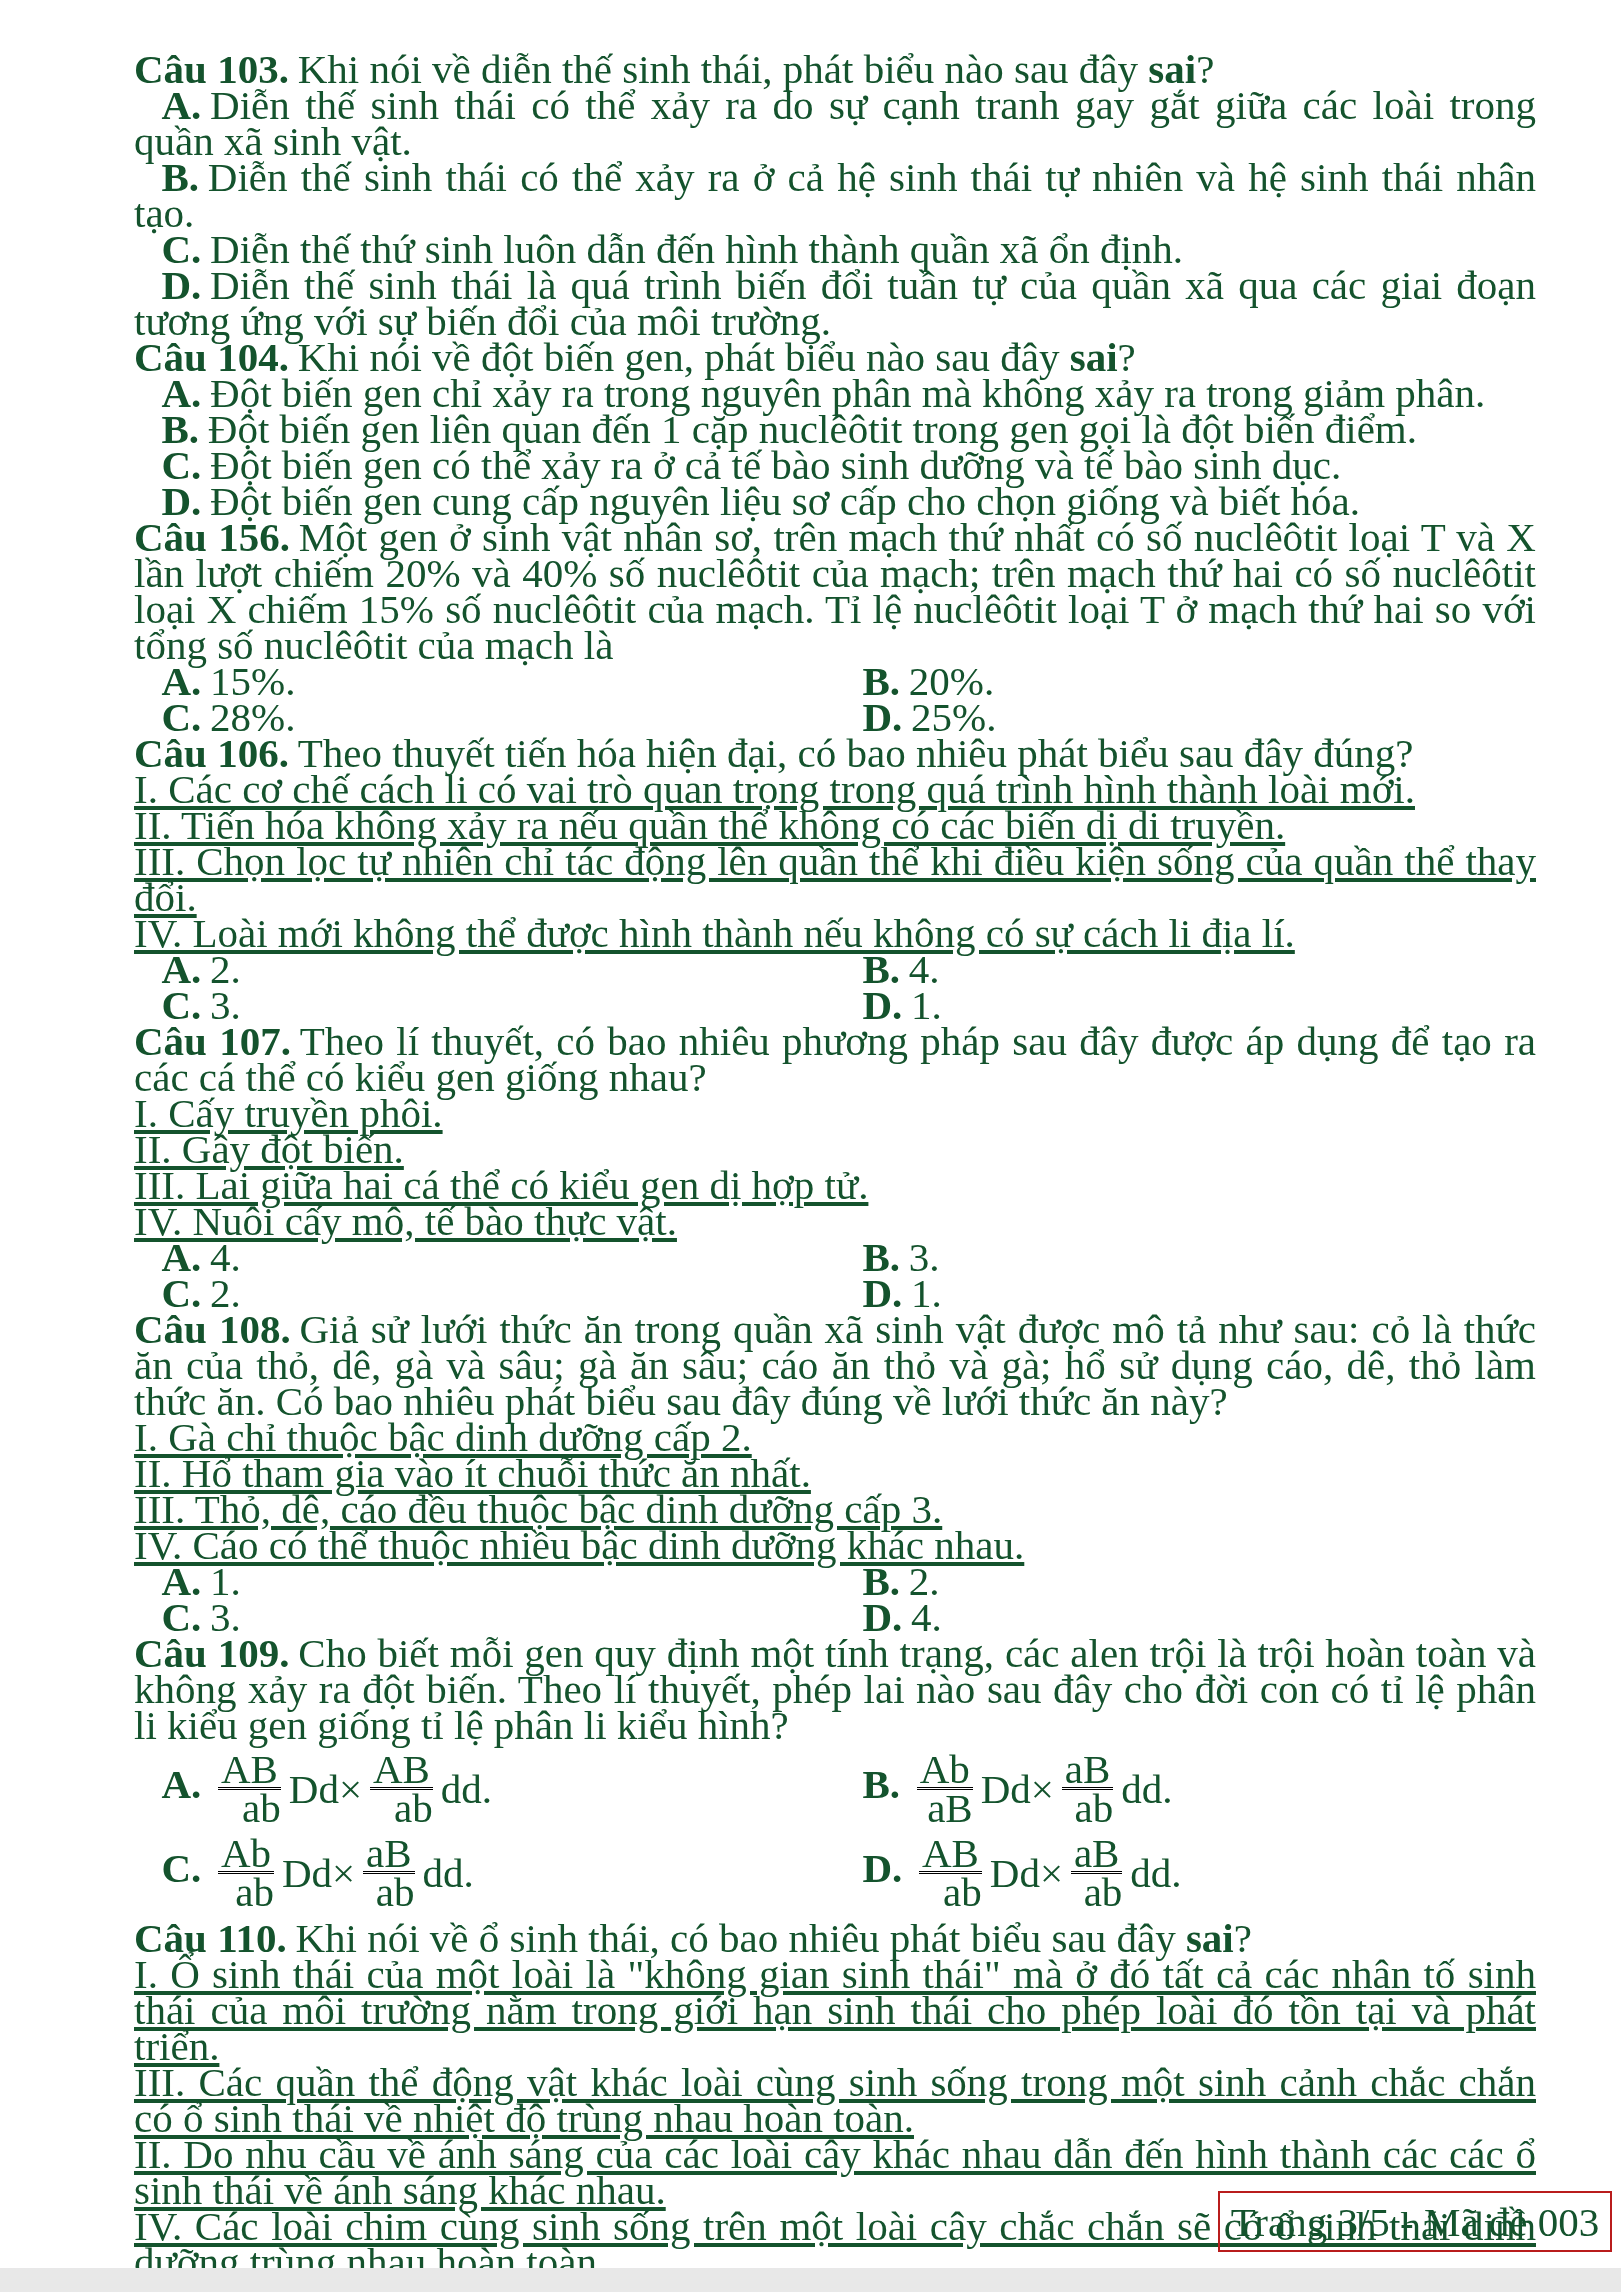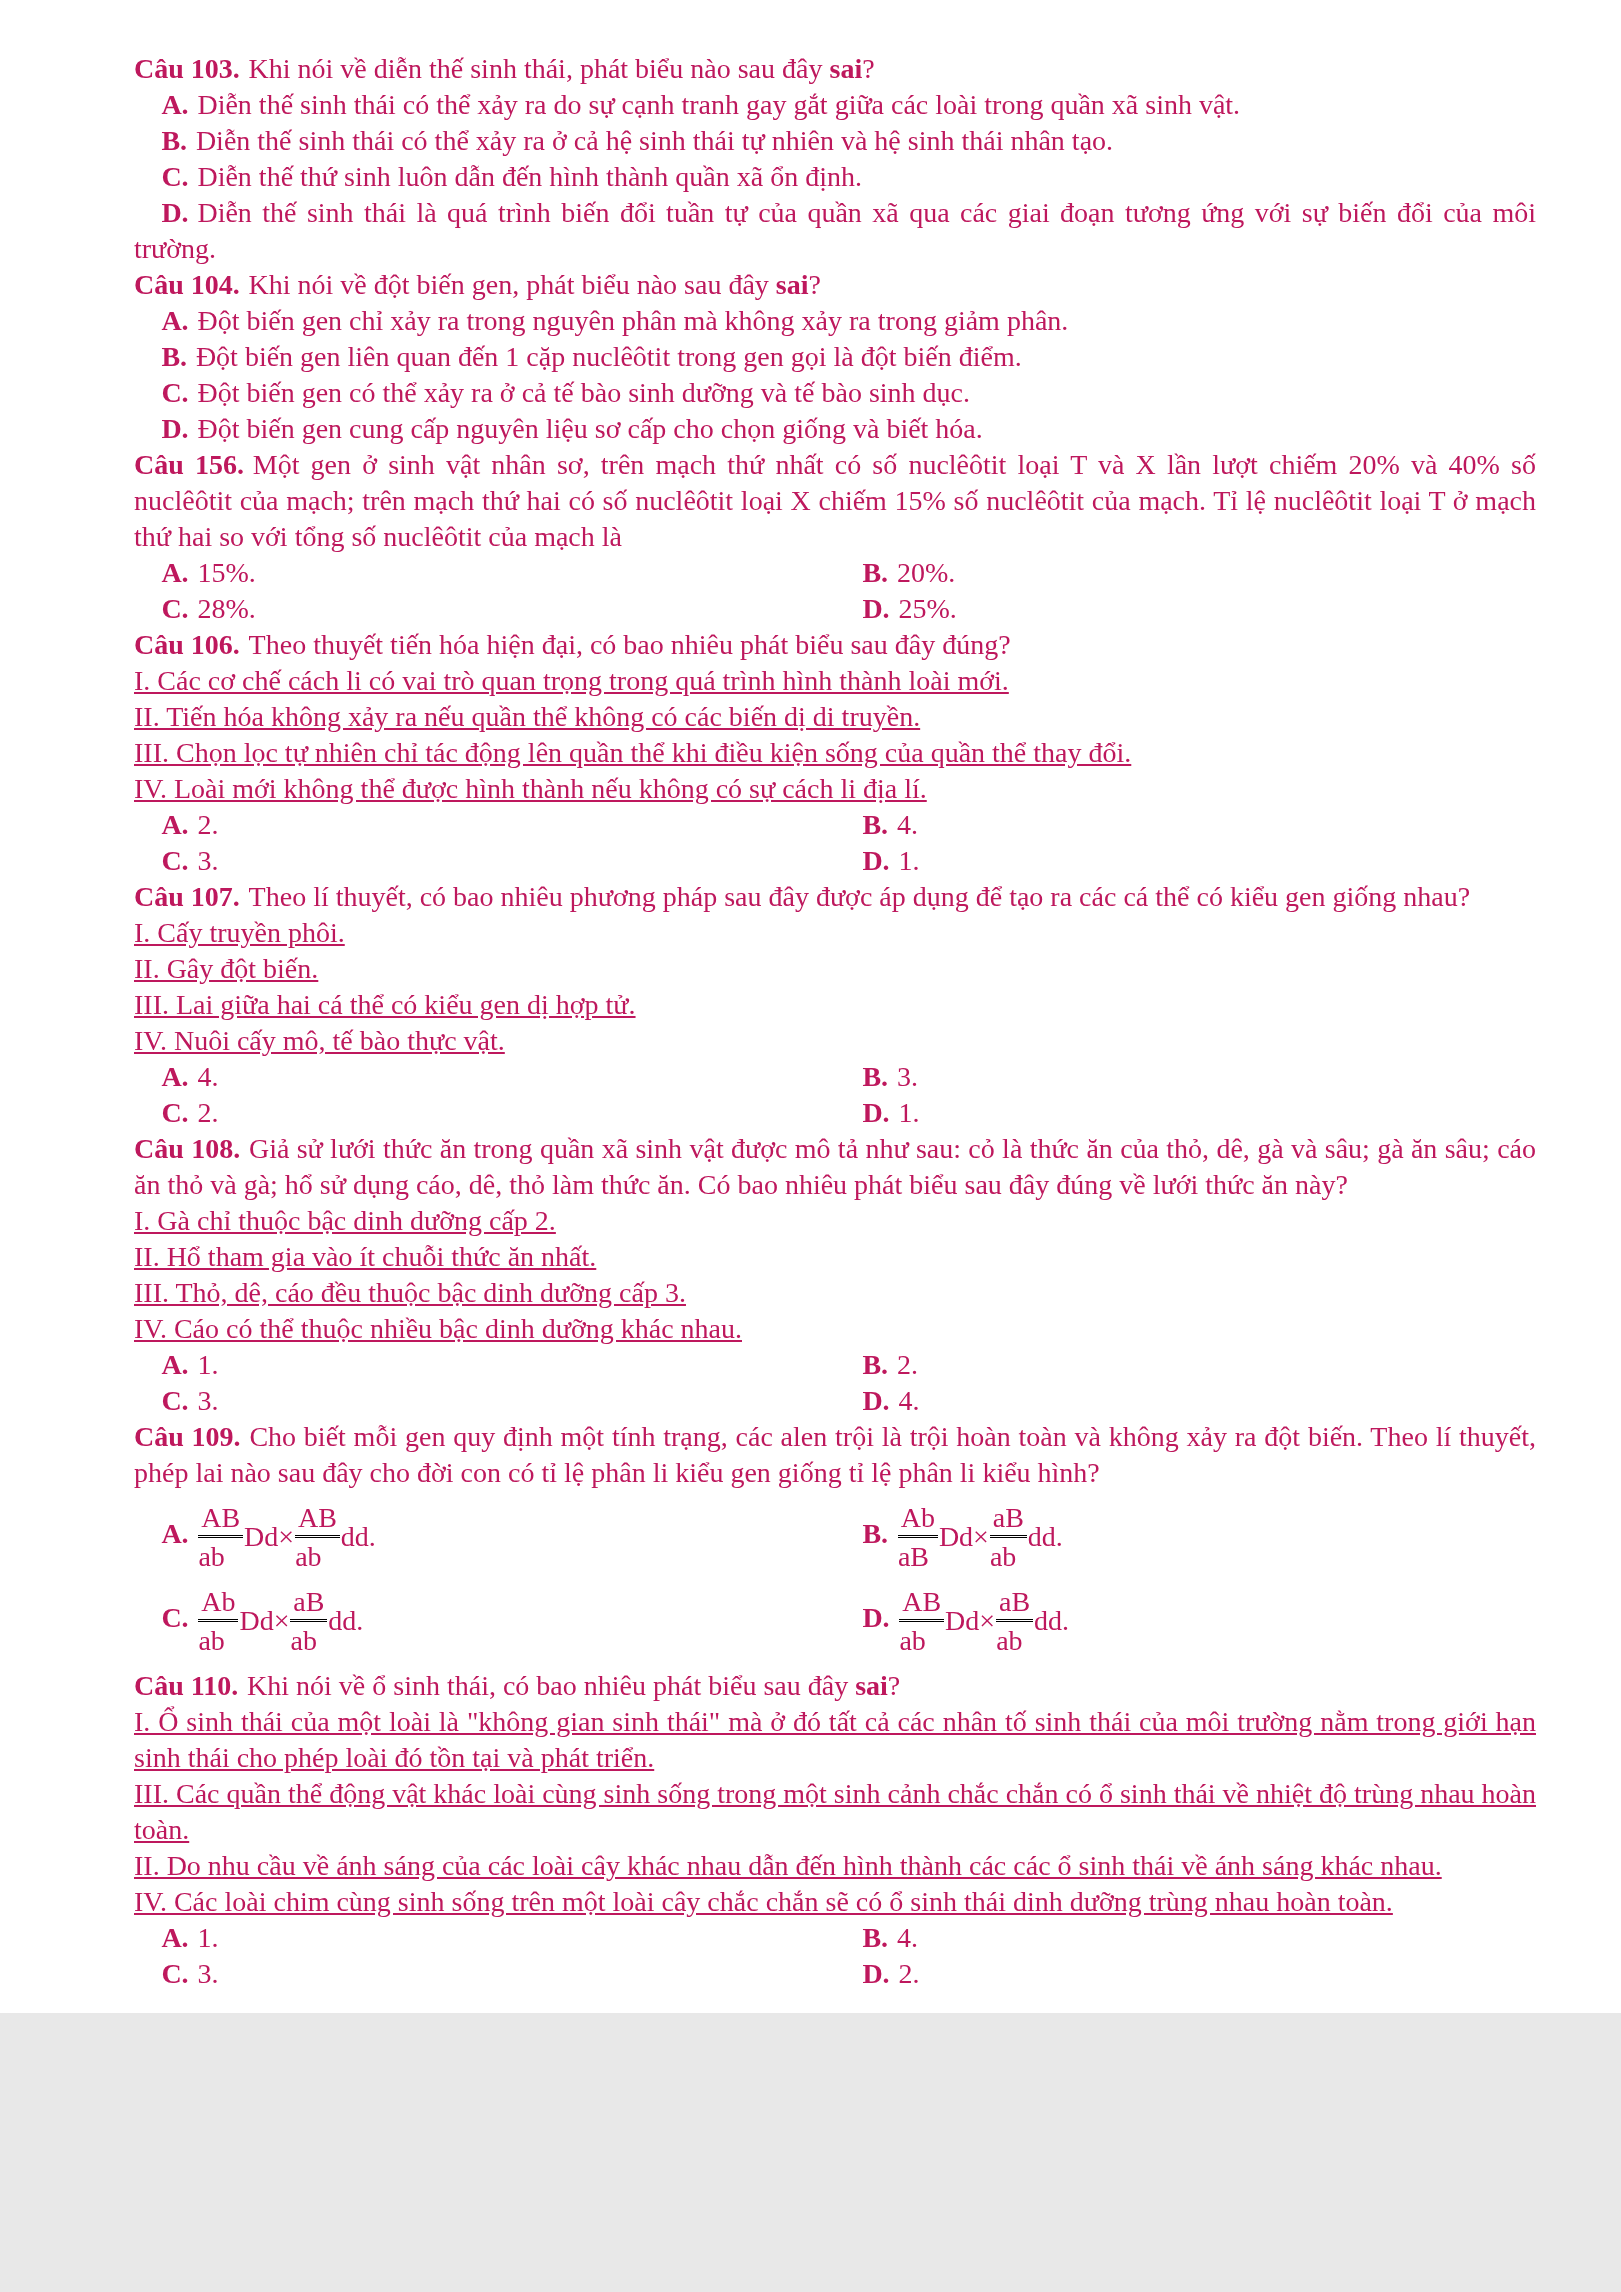--- a/index.html
+++ b/index.html
@@ -1,24 +1,24 @@
 <!DOCTYPE html>
 <html><head>
 <meta charset="utf-8">
 <style>
   html, body { margin: 0; padding: 0; background: #e8e8e8; }
   .page {
     position: relative;
     width: 1621px;
-    height: 2013px;
+    height: 2268px;
     background: #ffffff;
     font-family: "Liberation Serif", "DejaVu Serif", serif;
-    font-size: 28px;
+    font-size: 41px;
     line-height: 36px;
-    color: #be185d;
+    color: #14532d;
     overflow: hidden;
   }
   .content {
     position: absolute;
     left: 134px;
     top: 51px;
     width: 1402px;
   }
   p { margin: 0; padding: 0; }
   .stem { text-align: justify; }
@@ -26,23 +26,23 @@
   .optline { text-align: justify; text-indent: 27.4px; }
   .ol { font-weight: bold; margin-right: 8.8px; }
   .stmt { text-align: justify; text-decoration: underline; }
   .optrow4 { display: grid; grid-template-columns: repeat(2, 1fr); }
   .optcell { padding-left: 27.4px; white-space: nowrap; }
   .geno-row { display: grid; grid-template-columns: 1fr 1fr; margin: 9.8px 0 11.8px 0; }
   .geno-cell { padding-left: 27.4px; white-space: nowrap; }
   .frac {
     display: inline-flex;
     flex-direction: column;
-    align-items: flex-start;
+    align-items: flex-end;
     vertical-align: middle;
-    margin: 0 1px;
+    margin: 0 8px;
     line-height: 33px;
   }
   .frac .num { border-bottom: 3.9px double #000; padding: 0 2.9px 1px 2.9px; }
   .frac .den { padding-top: 2px; }
   .mid, .tail { display: inline-block; vertical-align: middle; text-align: right; }
   .footer-box {
     position: absolute;
     left: 1218px;
     top: 2191px;
     width: 390px;

